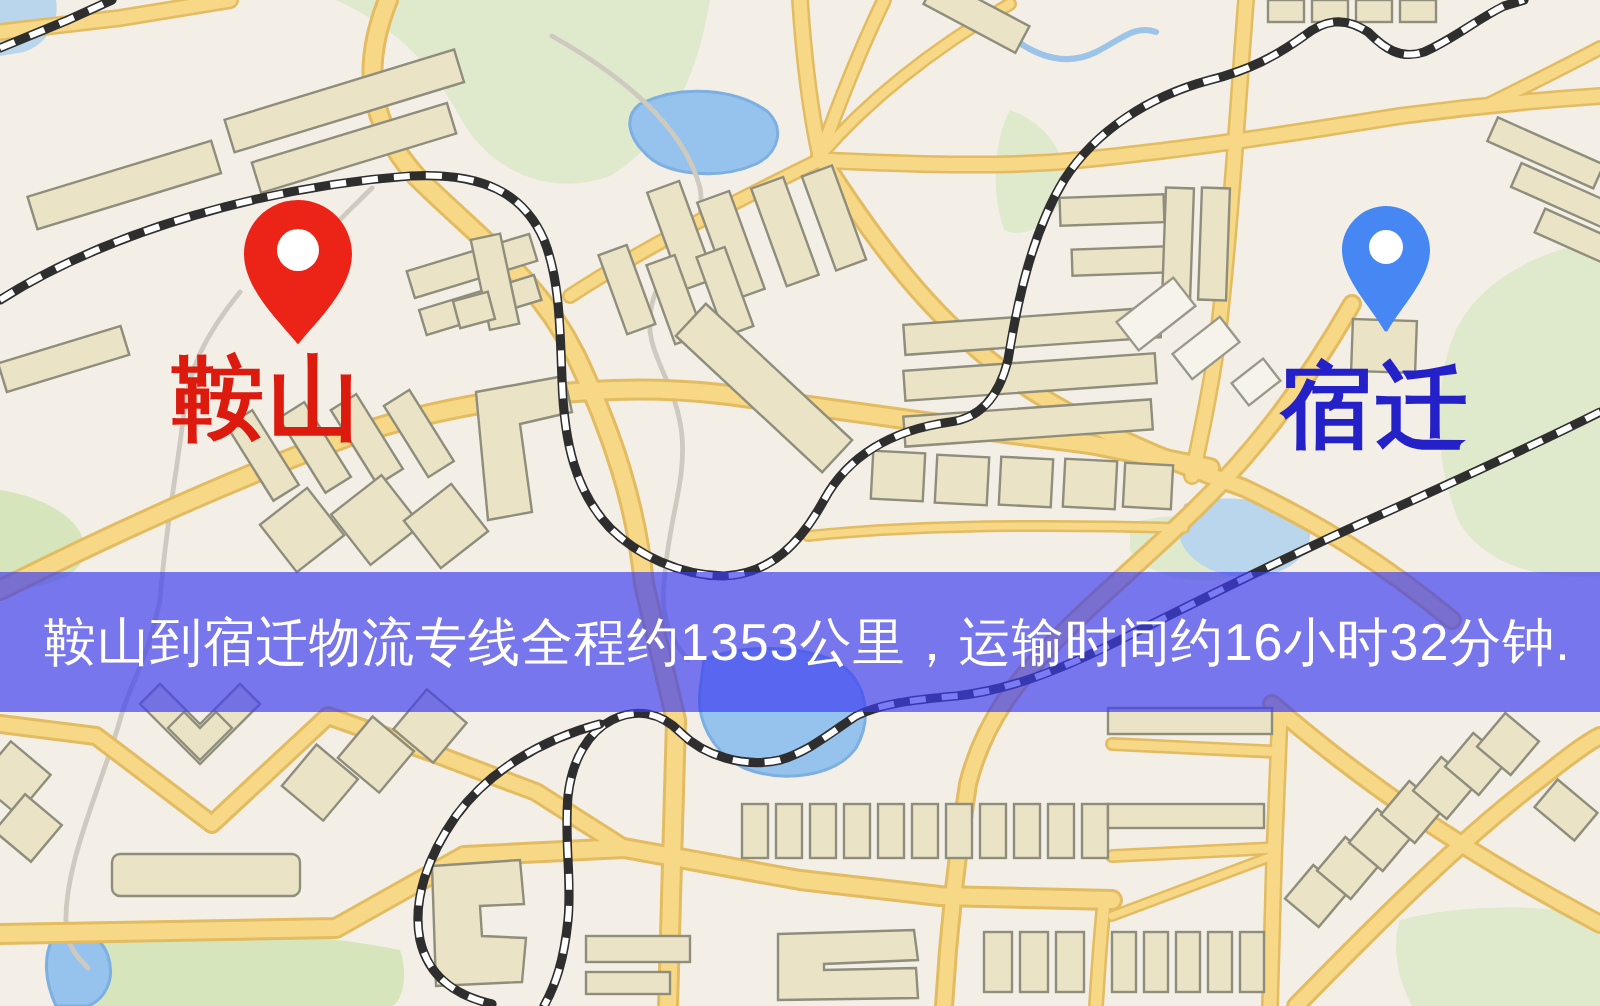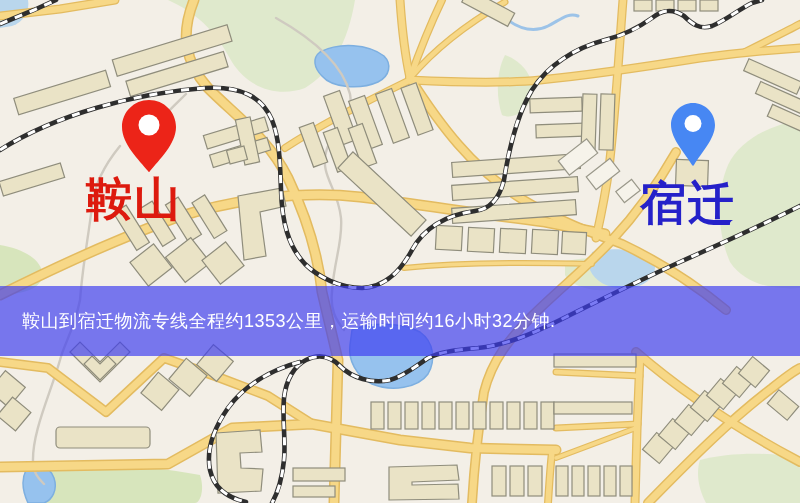--- a/index.html
+++ b/index.html
@@ -20,21 +20,21 @@
   .park2{fill:#d7e5bc;}
   .water{fill:#96c2ee;stroke:#7dafe0;stroke-width:1.5;}
   .water2{fill:#b9d6ec;stroke:none;}
   .stream{fill:none;stroke:#9cc3e8;stroke-width:3;stroke-linecap:round;}
   .path{fill:none;stroke:#cfcac0;stroke-width:2.4;stroke-linecap:round;}
   .bld{fill:#eae3c6;stroke:#8f8d7c;stroke-width:1.2;}
   .bldw{fill:#f6f3ea;stroke:#9a988a;stroke-width:1.2;}
   
   #route-banner{position:absolute;left:0;top:286px;width:800px;height:70px;z-index:3;
     display:flex;align-items:center;padding-left:22px;box-sizing:border-box;}
-  #route-banner span{font-size:18px;letter-spacing:0.5px;white-space:nowrap;}
+  #route-banner span{font-size:26px;letter-spacing:0.5px;white-space:nowrap;}
   
   .pin{position:absolute;z-index:4;}
   #origin-pin{left:119px;top:98px;}
   #destination-pin{left:669px;top:101px;}
   .city-label{position:absolute;z-index:5;font-weight:700;font-size:46px;line-height:1;
     letter-spacing:2px;}
   #origin-label{left:86px;top:176px;}
   #destination-label{left:640px;top:180px;}
 </style>
 </head>

